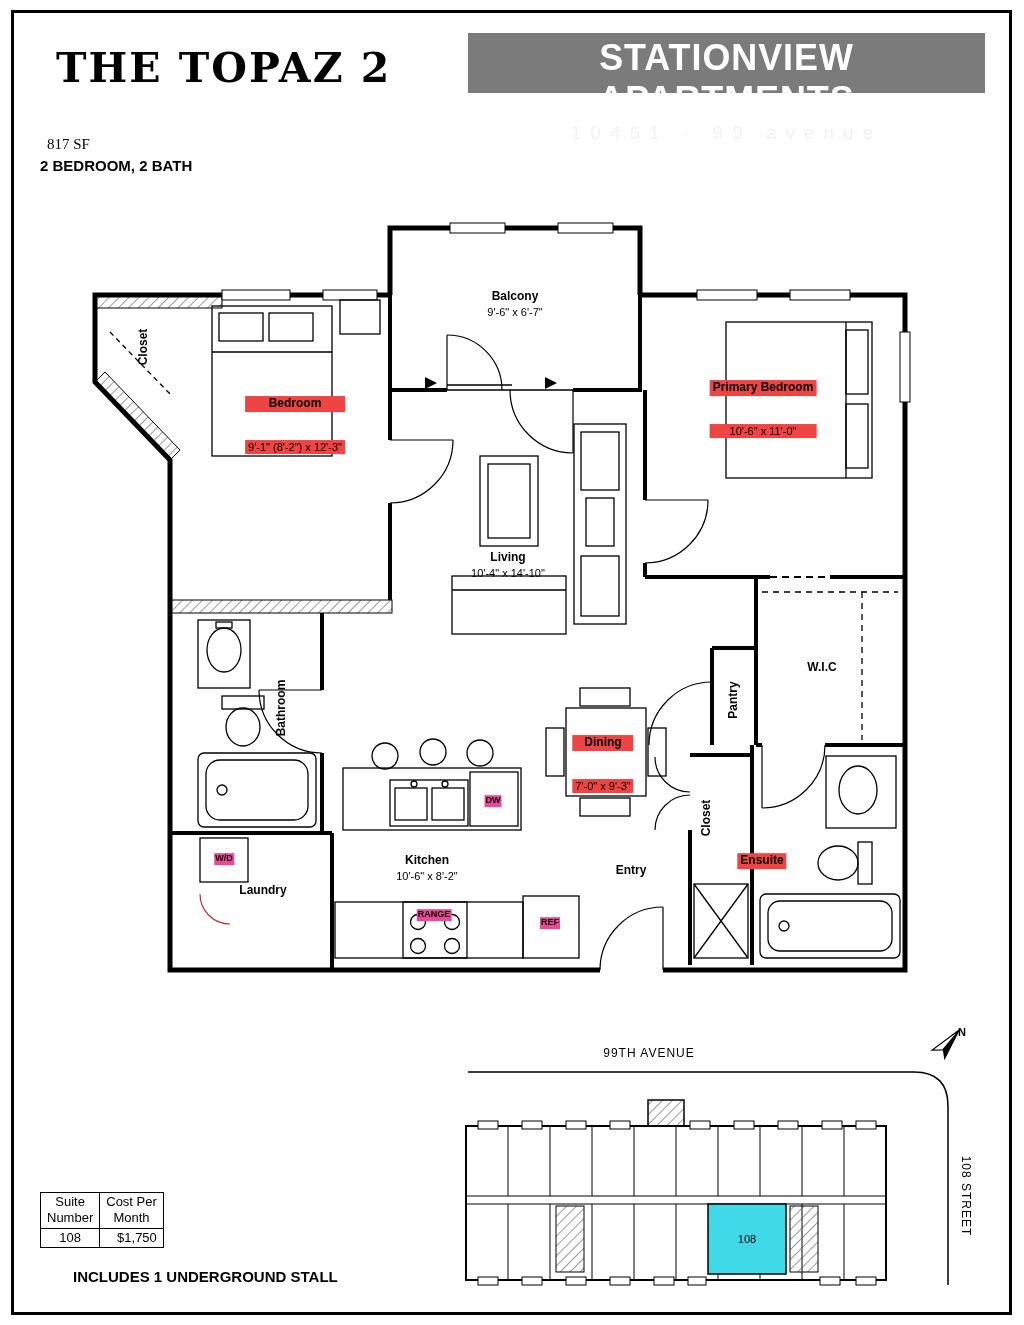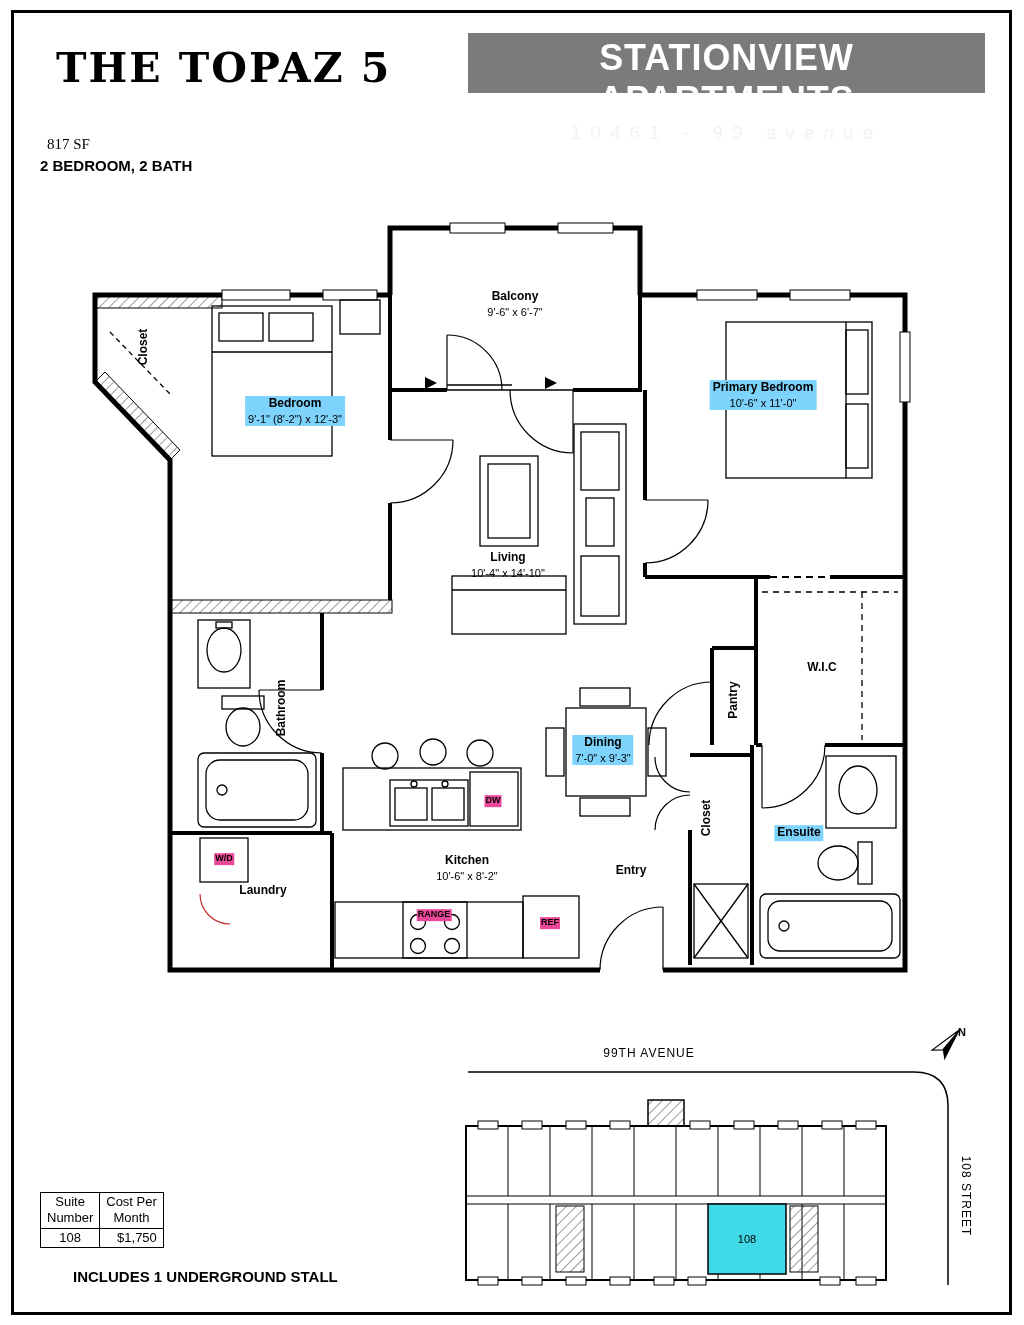--- a/index.html
+++ b/index.html
@@ -14,21 +14,21 @@
   .banner-name { font-weight:bold; font-size:37px; letter-spacing:1px; margin-top:4px;
                  transform:scaleX(0.97); }
   .banner-addr { font-size:19px; letter-spacing:9px; margin-top:1px; color:#f2f2f2; }
   .sf   { position:absolute; left:47px; top:136px; font-size:15px;font-family:Liberation Serif, serif; }
   .spec { position:absolute; left:40px; top:157px; font-size:15px; font-weight:bold; }
 
   .lbl { position:absolute; transform:translate(-50%,-50%); text-align:center;
          font-size:12px; font-weight:bold; white-space:nowrap; line-height:1.3; }
   .lbl .dims { font-weight:normal; font-size:11px; }
   .vlabel { transform:translate(-50%,-50%) rotate(-90deg); }
-  .bg { background:#7dd3fc; padding:0 3px; }
+  .bg { background:#ef4444; padding:0 3px;margin-top:28px; }
   .tag { font-size:9px; font-weight:bold; background:#ec4899; padding:0 1px; }
 
   .ave { position:absolute; left:649px; top:1053px; transform:translate(-50%,-50%);
          font-size:12px; letter-spacing:1px; }
   .street { position:absolute; left:966px; top:1196px; transform:translate(-50%,-50%);
             writing-mode:vertical-rl; font-size:12px; letter-spacing:1px; }
   .north-n { position:absolute; left:958px; top:1026px; font-size:11px; font-weight:bold; }
   .unit-lbl { position:absolute; left:747px; top:1239px; transform:translate(-50%,-50%); font-size:11px; }
 
   table.price { position:absolute; left:40px; top:1192px; border-collapse:collapse; font-size:13px; background:#fff; }
@@ -258,21 +258,21 @@
     </g>
   </g>
   <rect x="708" y="1204" width="78" height="70" fill="#3FD9E8" stroke="#000" stroke-width="1.5"></rect>
 
   <g transform="translate(946,1046) rotate(40)">
     <polygon points="0,-22 8,12 0,5" fill="#000"></polygon>
     <polygon points="0,-22 -8,12 0,5" fill="#fff" stroke="#000" stroke-width="1.2"></polygon>
   </g>
 </svg>
 
-<div class="title">THE TOPAZ 5</div>
+<div class="title">THE TOPAZ 2</div>
 
 <div class="banner">
   <div class="banner-name">STATIONVIEW APARTMENTS</div>
   <div class="banner-addr">10461 - 99 avenue</div>
 </div>
 
 <div class="sf">817 SF</div>
 <div class="spec">2 BEDROOM, 2 BATH</div>
 
 <div class="lbl" style="left:515px; top:304px;">
@@ -288,32 +288,32 @@
   <div class="dims bg">10'-6" x 11'-0"</div>
 </div>
 <div class="lbl" style="left:508px; top:565px;">
   <div>Living</div>
   <div class="dims">10'-4" x 14'-10"</div>
 </div>
 <div class="lbl" style="left:603px; top:750px;">
   <div class="bg">Dining</div>
   <div class="dims bg">7'-0" x 9'-3"</div>
 </div>
-<div class="lbl" style="left:427px; top:868px;margin-left:40px;">
+<div class="lbl" style="left:427px; top:868px;">
   <div>Kitchen</div>
   <div class="dims">10'-6" x 8'-2"</div>
 </div>
 
 <div class="lbl vlabel" style="left:282px; top:708px;">Bathroom</div>
 <div class="lbl vlabel" style="left:734px; top:700px;">Pantry</div>
 <div class="lbl vlabel" style="left:144px; top:347px;">Closet</div>
 <div class="lbl vlabel" style="left:707px; top:818px;">Closet</div>
 
 <div class="lbl" style="left:822px; top:668px;">W.I.C</div>
-<div class="lbl bg" style="left:799px; top:833px;">Ensuite</div>
+<div class="lbl bg" style="left:762px; top:833px;">Ensuite</div>
 <div class="lbl" style="left:631px; top:871px;">Entry</div>
 <div class="lbl" style="left:263px; top:891px;">Laundry</div>
 
 <div class="lbl tag" style="left:224px; top:859px;">W/D</div>
 <div class="lbl tag" style="left:434px; top:915px;">RANGE</div>
 <div class="lbl tag" style="left:493px; top:801px;">DW</div>
 <div class="lbl tag" style="left:550px; top:923px;">REF</div>
 
 <div class="ave">99TH AVENUE</div>
 <div class="street">108 STREET</div>

